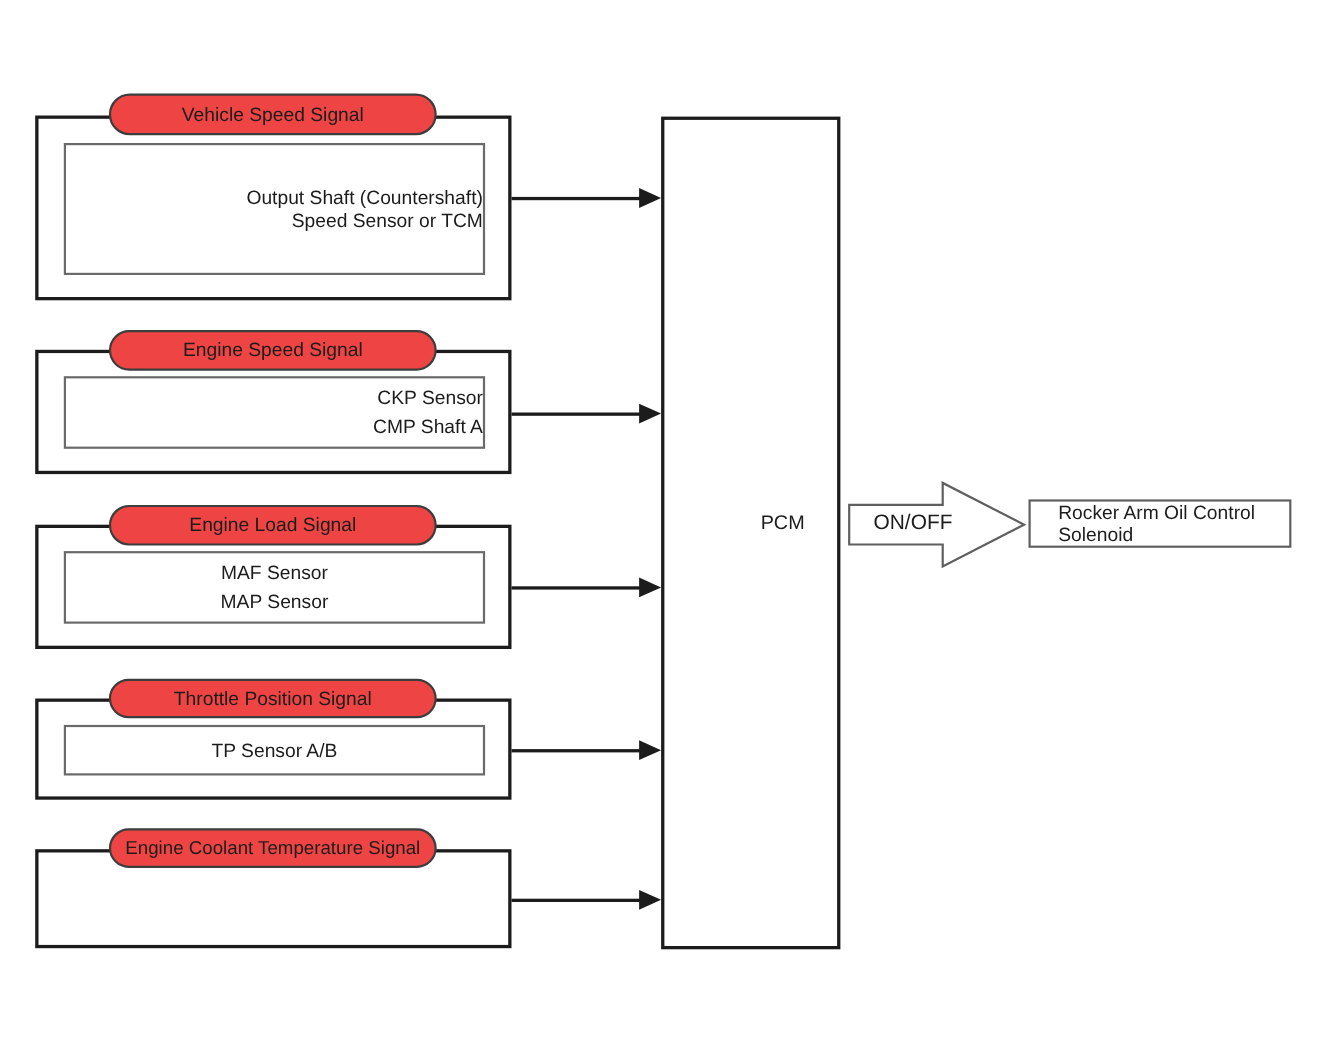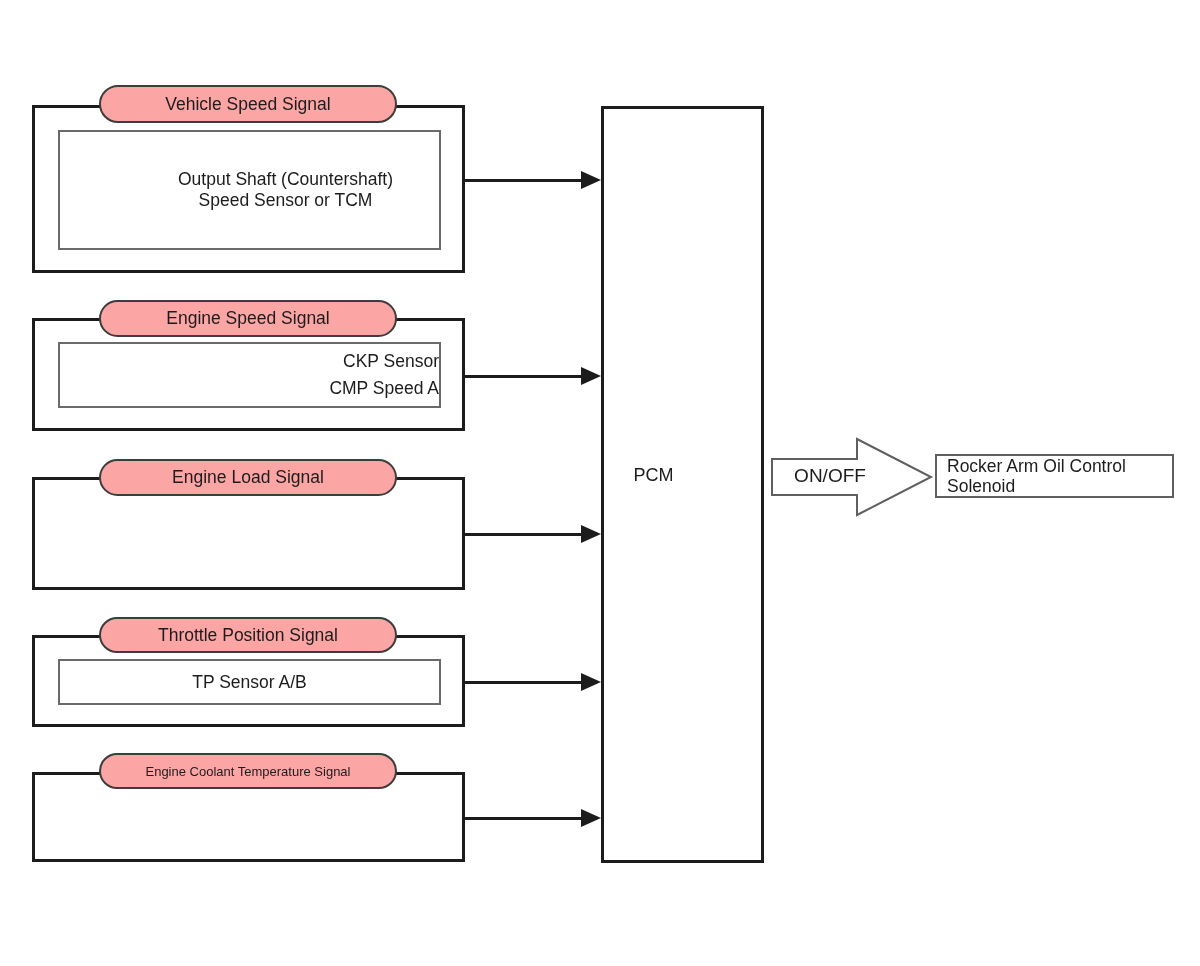--- a/index.html
+++ b/index.html
@@ -16,55 +16,55 @@
     overflow:hidden;
   }
   
   .outer{position:absolute;left:32px;width:433px;border:3px solid var(--ink);background:#fff;box-sizing:border-box;z-index:1;}
   .o0{top:105px;height:168px}
   .o1{top:318px;height:113px}
   .o2{top:477px;height:113px}
   .o3{top:635px;height:92px}
   .o4{top:772px;height:90px}
   
-  .pill{position:absolute;left:99px;width:298px;border:2px solid #3d3d3d;border-radius:20px;background:#fca5a5;
+  .pill{position:absolute;left:99px;width:298px;border:2px solid #3d3d3d;border-radius:20px;background:#ef4444;
         display:flex;align-items:center;justify-content:center;font-size:17.5px;box-sizing:border-box;z-index:4;}
   .p0{top:85px;height:38px}
   .p1{top:300px;height:37px}
   .p2{top:459px;height:37px}
   .p3{top:617px;height:36px}
-  .p4{top:753px;height:36px;font-size:13px}
+  .p4{top:753px;height:36px;font-size:17px}
   
   .inner{position:absolute;left:58px;width:383px;border:2px solid #6a6a6a;background:#fff;box-sizing:border-box;
          display:flex;flex-direction:column;justify-content:center;font-size:17.5px;z-index:2;}
-  .i0{top:130px;height:120px;align-items:center;padding-left:72px;line-height:21px}
+  .i0{top:130px;height:120px;align-items:flex-end;padding-left:72px;line-height:21px}
   .i1{top:342px;height:66px;align-items:flex-end;line-height:27px}
   .i2{top:501px;height:66px;align-items:center;line-height:27px}
   .i3{top:659px;height:46px;align-items:center;line-height:20px}
   .i4{top:796px;height:45px;align-items:center;line-height:20px}
   
   .conn-line{position:absolute;left:465px;width:122px;height:3px;background:var(--ink);z-index:1;}
   .conn-head{position:absolute;left:581px;width:0;height:0;border-left:20px solid var(--ink);
              border-top:9px solid transparent;border-bottom:9px solid transparent;z-index:1;}
   .l0{top:179px}.h0{top:171px}
   .l1{top:375px}.h1{top:367px}
   .l2{top:533px}.h2{top:525px}
   .l3{top:681px}.h3{top:673px}
   .l4{top:817px}.h4{top:809px}
   
   .pcm{position:absolute;left:601px;top:106px;width:163px;height:757px;border:3px solid var(--ink);
        background:#fff;box-sizing:border-box;z-index:1;}
-  .pcm-label{position:absolute;left:572px;top:465px;width:163px;text-align:center;font-size:18px;z-index:2;}
+  .pcm-label{position:absolute;left:630px;top:465px;width:163px;text-align:center;font-size:18px;z-index:2;}
   
   .block-arrow{position:absolute;left:770px;top:437px;width:164px;height:80px;z-index:1;}
   .onoff{position:absolute;left:776px;top:465px;width:108px;text-align:center;font-size:19px;z-index:2;}
   
   .solenoid{position:absolute;left:935px;top:454px;width:239px;height:44px;border:2px solid var(--mid);
             background:#fff;box-sizing:border-box;display:flex;flex-direction:column;justify-content:center;
-            padding-left:10px;font-size:17.5px;line-height:20px;z-index:1;}
+            padding-left:25px;font-size:17.5px;line-height:20px;z-index:1;}
   .txt{display:block;}
 </style>
 </head>
 <body>
 
 <div class="canvas">
 
   <div class="outer o0"></div>
   <div class="pill p0">
     <span class="txt">Vehicle Speed Signal</span>
@@ -73,26 +73,30 @@
     <span class="txt">Output Shaft (Countershaft)</span>
     <span class="txt">Speed Sensor or TCM</span>
   </div>
 
   <div class="outer o1"></div>
   <div class="pill p1">
     <span class="txt">Engine Speed Signal</span>
   </div>
   <div class="inner i1">
     <span class="txt">CKP Sensor</span>
-    <span class="txt">CMP Speed A</span>
+    <span class="txt">CMP Shaft A</span>
   </div>
 
   <div class="outer o2"></div>
   <div class="pill p2">
     <span class="txt">Engine Load Signal</span>
+  </div>
+  <div class="inner i2">
+    <span class="txt">MAF Sensor</span>
+    <span class="txt">MAP Sensor</span>
   </div>
 
   <div class="outer o3"></div>
   <div class="pill p3">
     <span class="txt">Throttle Position Signal</span>
   </div>
   <div class="inner i3">
     <span class="txt">TP Sensor A/B</span>
   </div>
 

